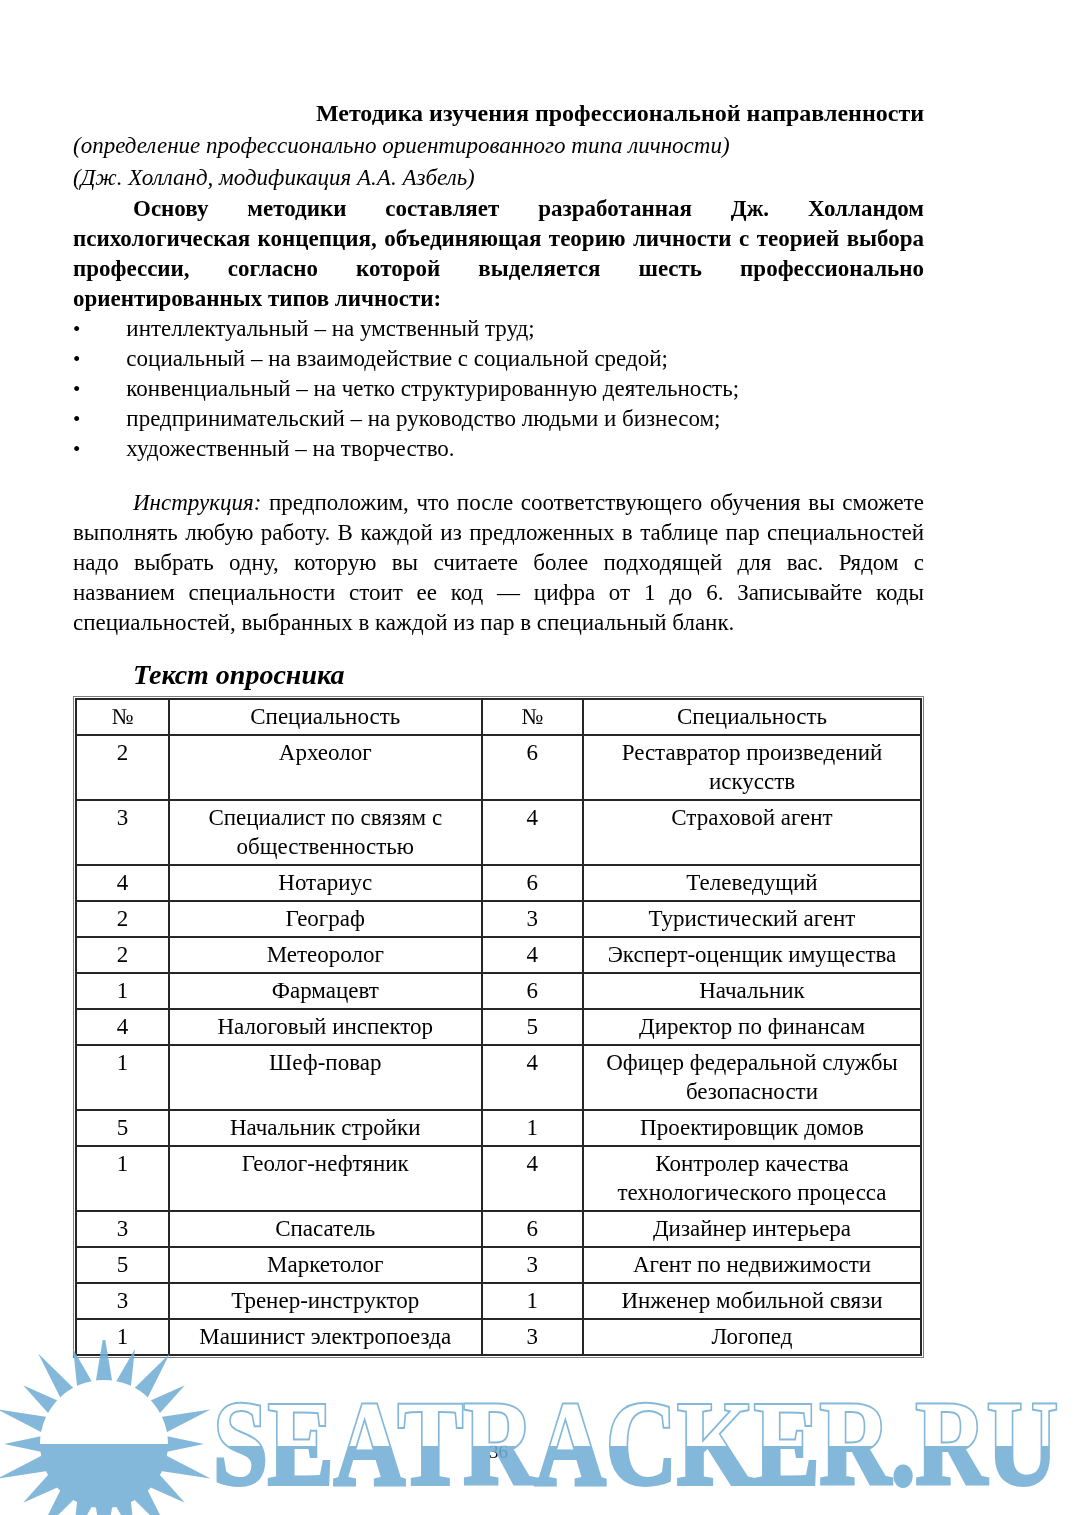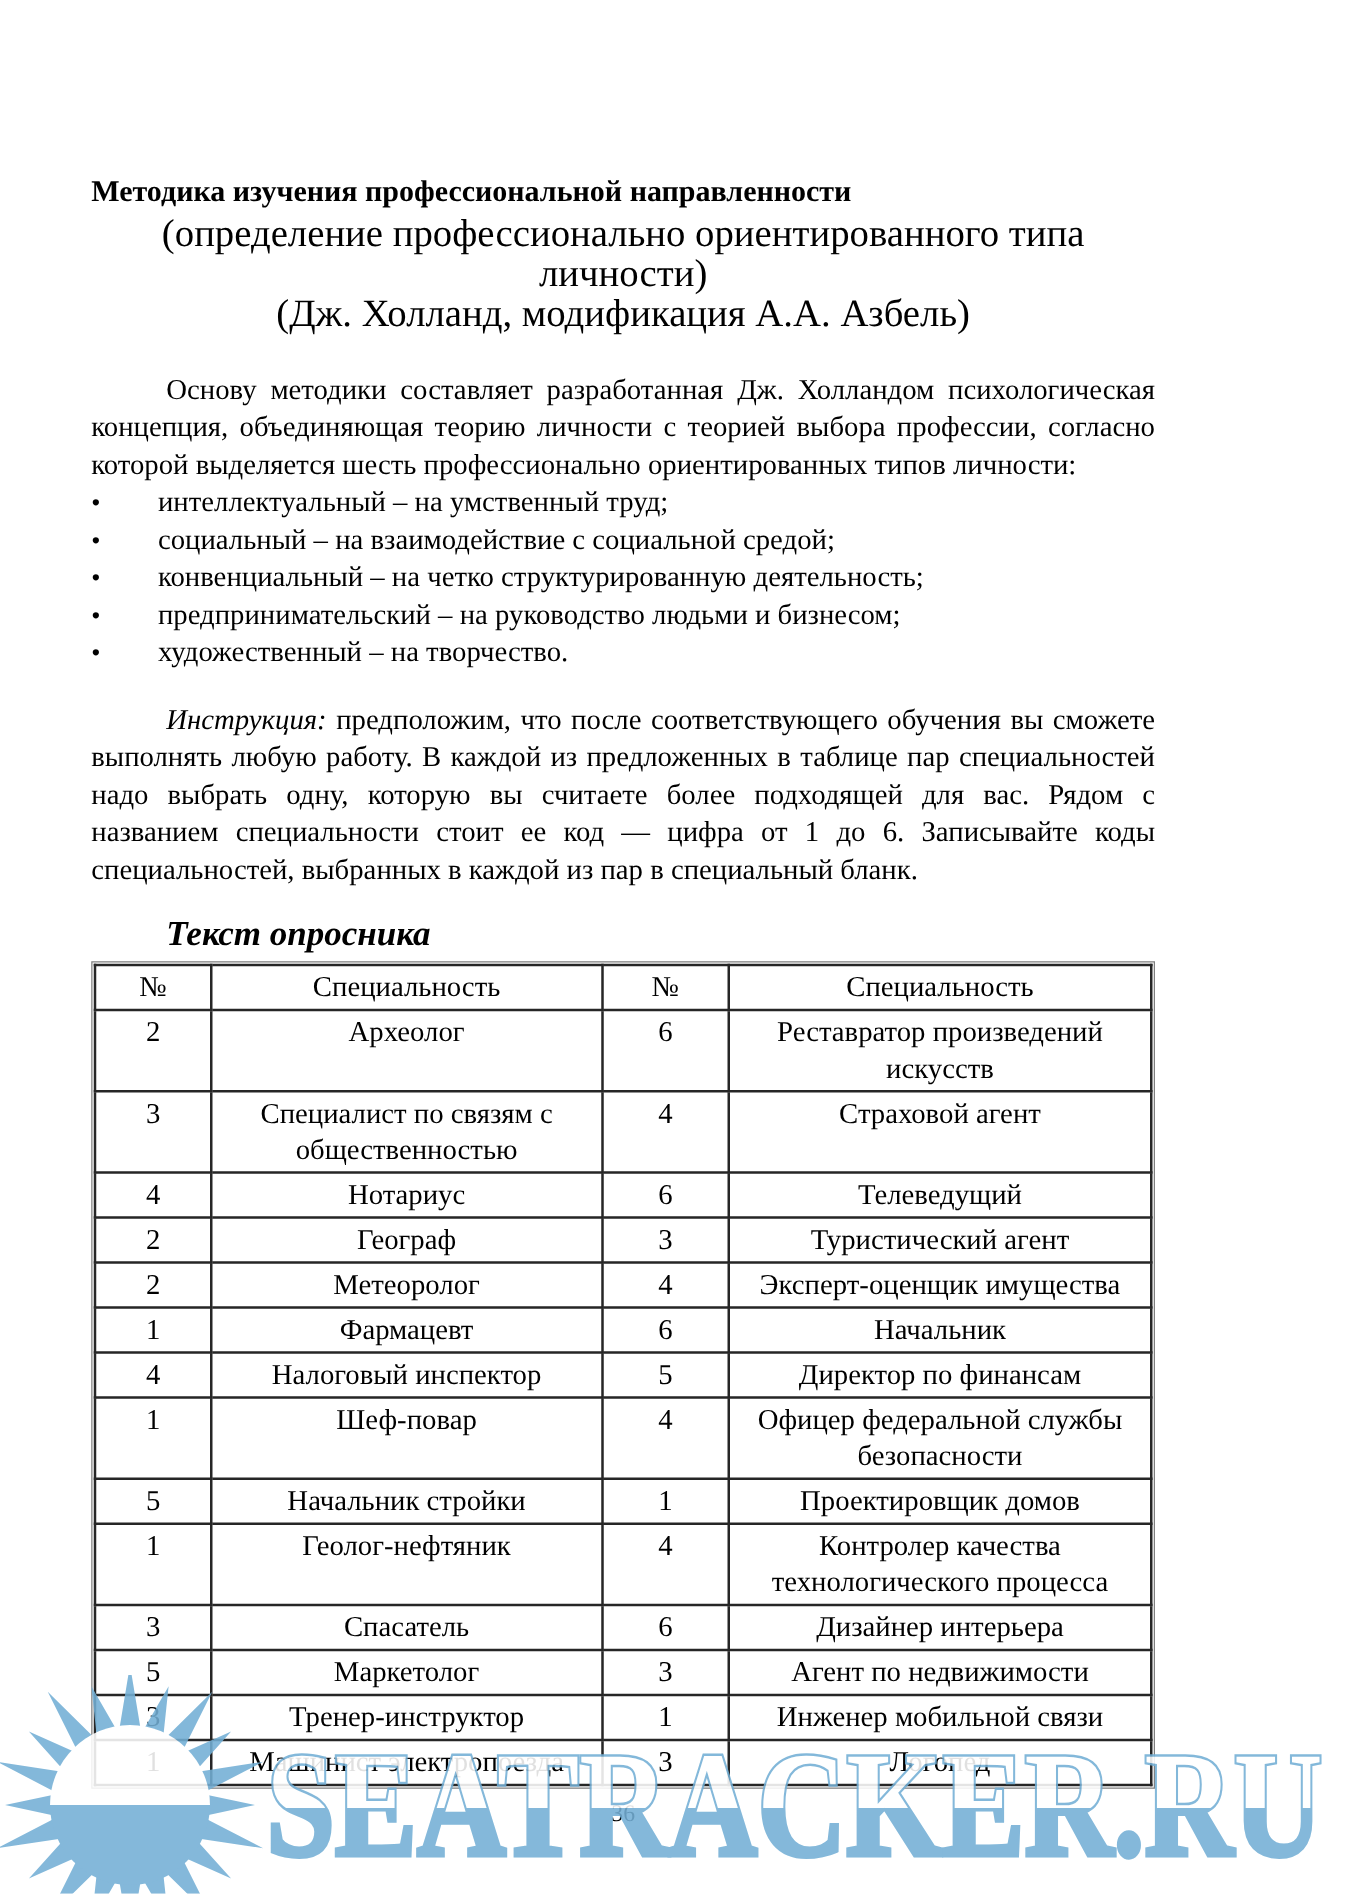--- a/index.html
+++ b/index.html
@@ -2,23 +2,23 @@
 <html lang="ru"><head>
 <meta charset="utf-8">
 <title>Document</title>
 <style>
   html,body { margin:0; padding:0; background:#ffffff; }
   .page {
     position:relative; width:1080px; height:1515px; background:#ffffff;
     overflow:hidden; font-family:"Liberation Serif", serif; color:#000;
   }
   .content { position:absolute; left:73px; top:0; width:851px; padding-top:96px; }
-  .title   { text-align:left; font-weight:bold; font-size:24px; line-height:34px;margin-top:41px; }
-  .subtitle{ text-align:center; font-size:31px; line-height:32px; }
-  .intro   { margin-top:30px; font-size:23px; line-height:30px; text-align:justify; text-indent:60px; }
+  .title   { text-align:right; font-weight:bold; font-size:24px; line-height:34px; }
+  .subtitle{ font-size:23px; line-height:32px;font-style:italic; }
+  .intro   { font-size:23px; line-height:30px; text-align:justify; text-indent:60px;font-weight:bold; }
   .bullet-list { margin:0; }
   .bullet-item { font-size:23px; line-height:30px; text-align:justify; }
   .b-dot  { display:inline-block; font-size:21px; }
   .b-gap  { display:inline-block; width:46px; }
   .instruction { margin-top:24px; font-size:23px; line-height:30px; text-align:justify; text-indent:60px; }
   .instr-label { font-weight:normal; font-style:italic; }
   .caption { margin-top:22px; margin-left:60px; font-weight:bold; font-style:italic; font-size:28px; line-height:30px; }
   .qtable-wrap { margin-top:6px; border:1px solid #7e7e7e; padding:1px; background:#fff; }
   table.qtable { border-collapse:collapse; width:100%; font-size:23px; line-height:29px; }
   table.qtable th, table.qtable td {

